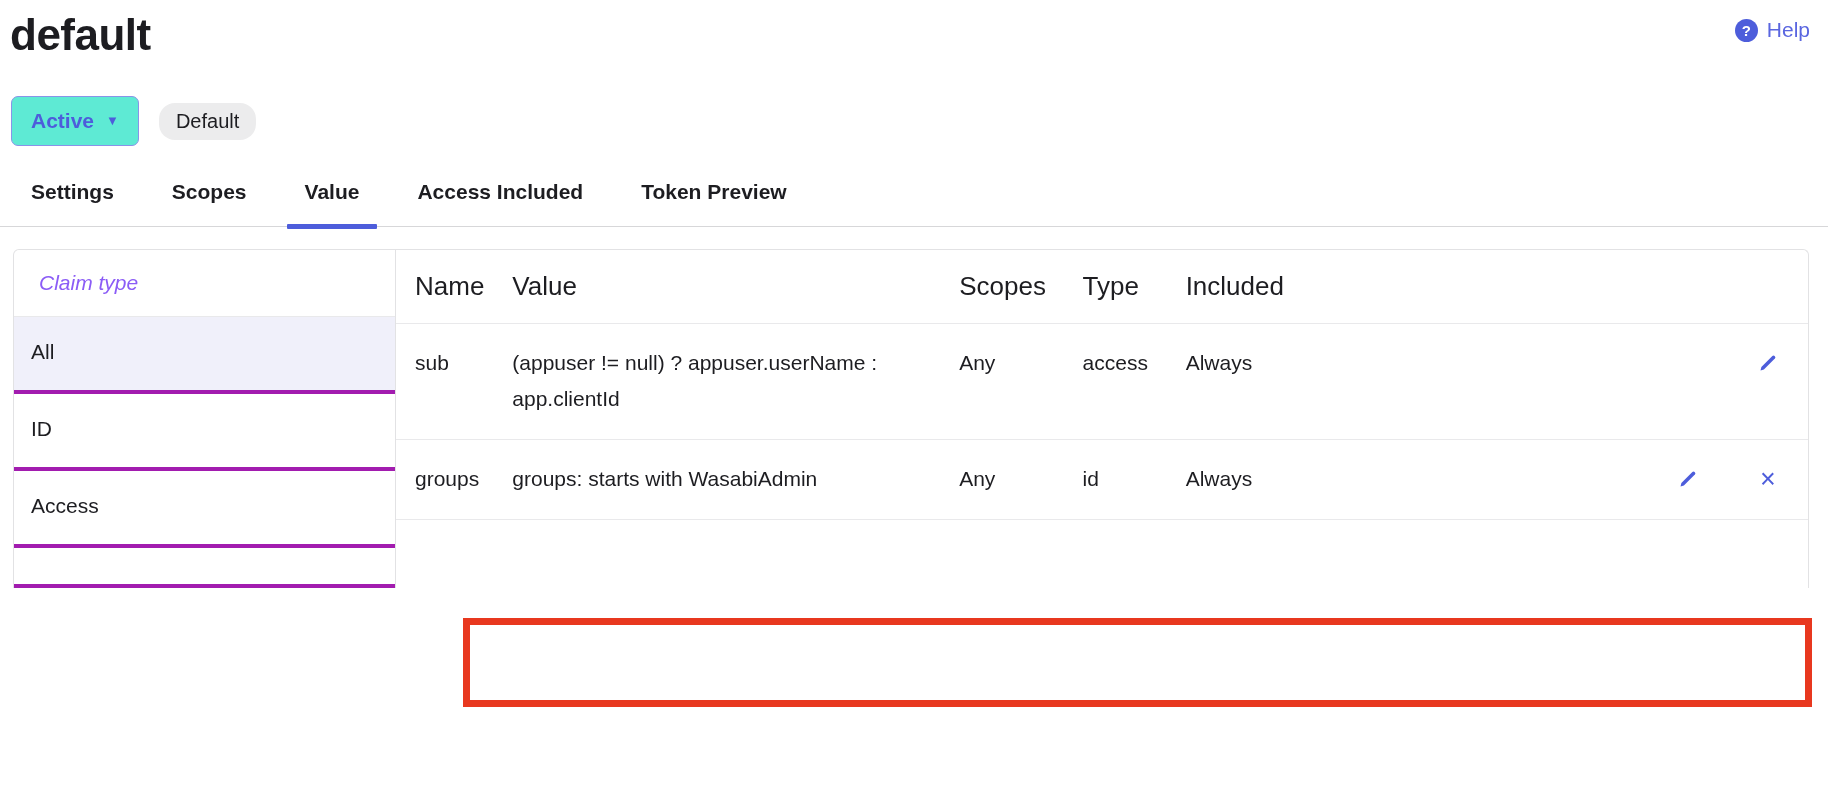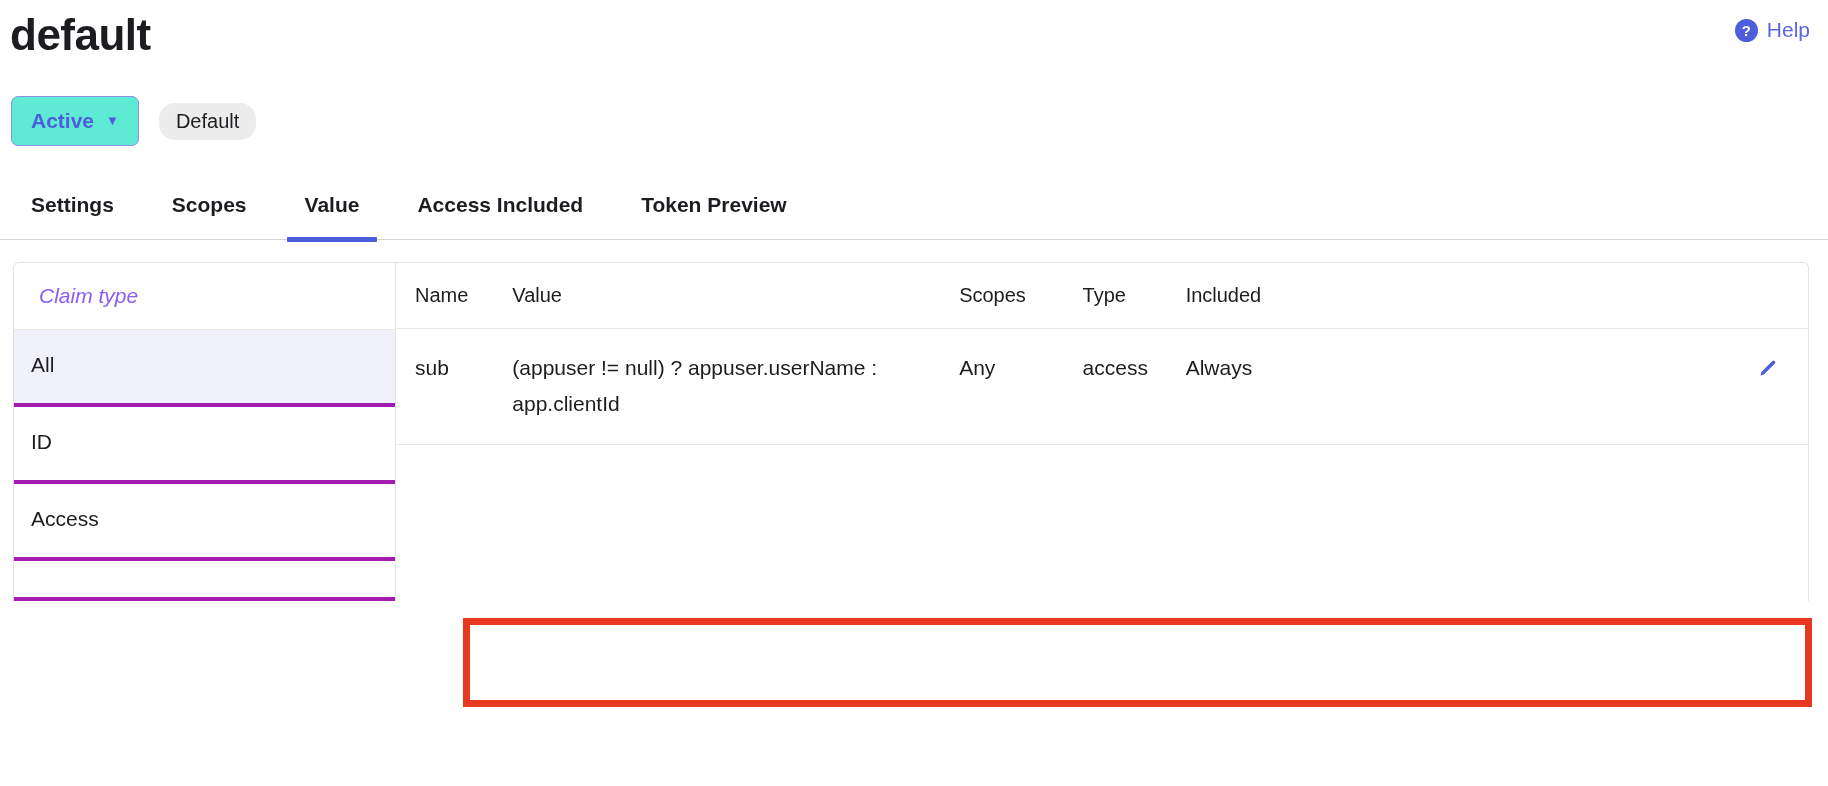--- a/index.html
+++ b/index.html
@@ -87,21 +87,21 @@
     background: #ececed;
     border-radius: 16px;
     color: #1d1d21;
     font-size: 20px;
     padding: 8px 17px 9px 17px;
     line-height: 1;
   }
 
   
   .tabs-wrap {
-    margin-top: 39px;
+    margin-top: 26px;
     position: relative;
   }
   .tabs {
     display: flex;
     align-items: flex-end;
     gap: 0;
     padding-left: 13px;
     border-bottom: 1px solid #d7d7d9;
   }
   .tab {
@@ -206,21 +206,21 @@
   .claims-table-col {
     flex: 1 1 auto;
     min-width: 0;
   }
   .ctable {
     width: 100%;
     border-collapse: collapse;
     table-layout: fixed;
   }
   .ctable th {
-    font-size: 20px;
+    font-size: 26px;
     font-weight: 400;
     text-align: left;
     color: #1d1d21;
     padding: 21px 0 21px 0;
     border-bottom: 1px solid #e9e9eb;
     vertical-align: top;
   }
   .ctable td {
     font-size: 21px;
     color: #1d1d21;
@@ -341,20 +341,37 @@
               <div class="row-actions">
                 <span class="icon-btn">
                   <svg width="24" height="24" viewBox="0 0 24 24" fill="none">
                     <path d="M4.5 19.5l3.4-.9 11-11a1.6 1.6 0 0 0 0-2.2l-.3-.3a1.6 1.6 0 0 0-2.2 0l-11 11-.9 3.4z" fill="#4d5ddb"></path>
                   </svg>
                 </span>
               </div>
             </td>
           </tr>
 
+          <tr>
+            <td class="col-name">groups</td>
+            <td class="col-value">groups: starts with WasabiAdmin</td>
+            <td class="col-scopes">Any</td>
+            <td class="col-type">id</td>
+            <td class="col-included">Always</td>
+            <td class="col-actions">
+              <div class="row-actions">
+                <span class="icon-btn">
+                  <svg width="24" height="24" viewBox="0 0 24 24" fill="none">
+                    <path d="M4.5 19.5l3.4-.9 11-11a1.6 1.6 0 0 0 0-2.2l-.3-.3a1.6 1.6 0 0 0-2.2 0l-11 11-.9 3.4z" fill="#4d5ddb"></path>
+                  </svg>
+                </span>
+                <span class="icon-btn x-icon">×</span>
+              </div>
+            </td>
+          </tr>
 
         </tbody>
       </table>
     </div>
 
   </div>
 </div>
 
 <div class="highlight-box"></div>
 

